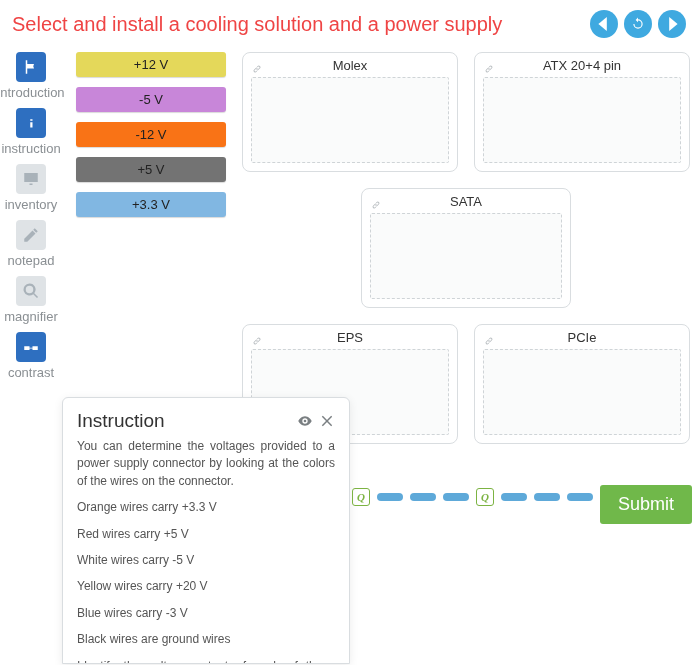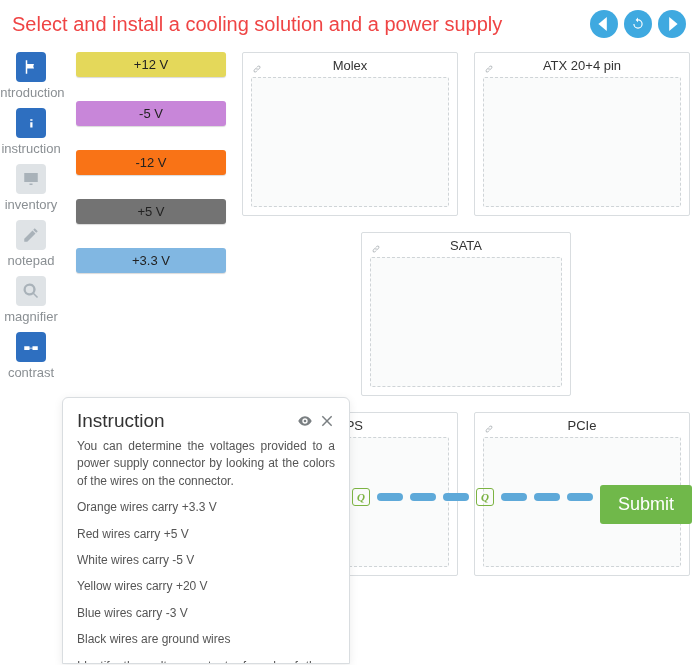--- a/index.html
+++ b/index.html
@@ -13,25 +13,25 @@
   .sidebar{width:62px;padding-top:8px;display:flex;flex-direction:column;align-items:center}
   .side-item{display:flex;flex-direction:column;align-items:center;margin-bottom:8px;cursor:pointer}
   .side-icon{width:30px;height:30px;border-radius:4px;display:flex;align-items:center;justify-content:center}
   .side-icon.blue{background:#2e6fc0}
   .side-icon.grey{background:#dfe3e6}
   .side-icon svg{width:18px;height:18px}
   .side-icon.blue svg{fill:#fff}
   .side-icon.grey svg{fill:#a9b2b9}
   .side-label{font-size:13px;color:#8a8f93;margin-top:3px}
   .content{flex:1;position:relative;padding:8px 10px 0 14px}
-  .voltages{display:flex;flex-direction:column;gap:24px;width:150px;position:absolute;left:14px;top:8px}
+  .voltages{display:flex;flex-direction:column;gap:10px;width:150px;position:absolute;left:14px;top:8px}
   .voltage{height:25px;border-radius:3px;display:flex;align-items:center;justify-content:center;font-size:13px;color:#222;box-shadow:0 1px 1px rgba(0,0,0,0.15);cursor:move}
   .drop-area{position:absolute;left:180px;top:8px;right:10px}
   .drop-row{display:flex;gap:16px;margin-bottom:16px}
-  .drop-box{flex:1;height:164px;border:1px solid #d9dde0;border-radius:2px;position:relative;background:#fff}
+  .drop-box{flex:1;height:120px;border:1px solid #d9dde0;border-radius:8px;position:relative;background:#fff}
   .drop-title{position:absolute;top:5px;left:0;right:0;display:flex;align-items:center;justify-content:center;font-size:13px;color:#333}
   .link-icon{position:absolute;left:8px;top:7px}
   .link-icon svg{width:12px;height:10px;fill:#b8bdc0}
   .drop-inner{position:absolute;left:8px;right:8px;top:24px;bottom:8px;border:1px dashed #cfd4d7;border-radius:2px;background:#fafbfb}
   .drop-row.center{justify-content:center}
   .drop-row.center .drop-box{flex:0 0 47%}
   .instruction-panel{position:absolute;left:62px;bottom:0;width:288px;background:#fff;border:1px solid #d9dde0;border-radius:6px 6px 0 0;box-shadow:0 2px 10px rgba(0,0,0,0.08);padding:12px 14px 0 14px;height:267px;overflow:hidden}
   .instr-head{display:flex;align-items:center;justify-content:space-between;margin-bottom:6px}
   .instr-title{font-size:19px;color:#333;font-weight:400}
   .instr-icons{display:flex;gap:6px;align-items:center}

